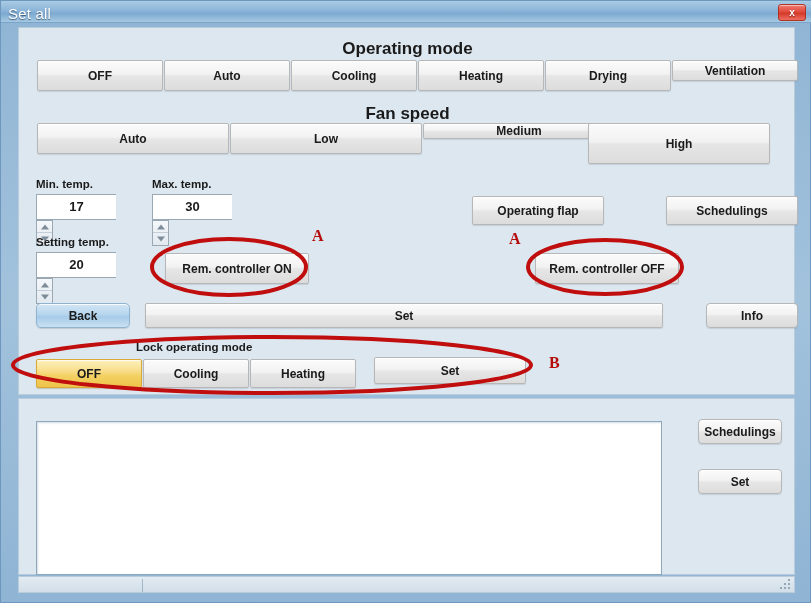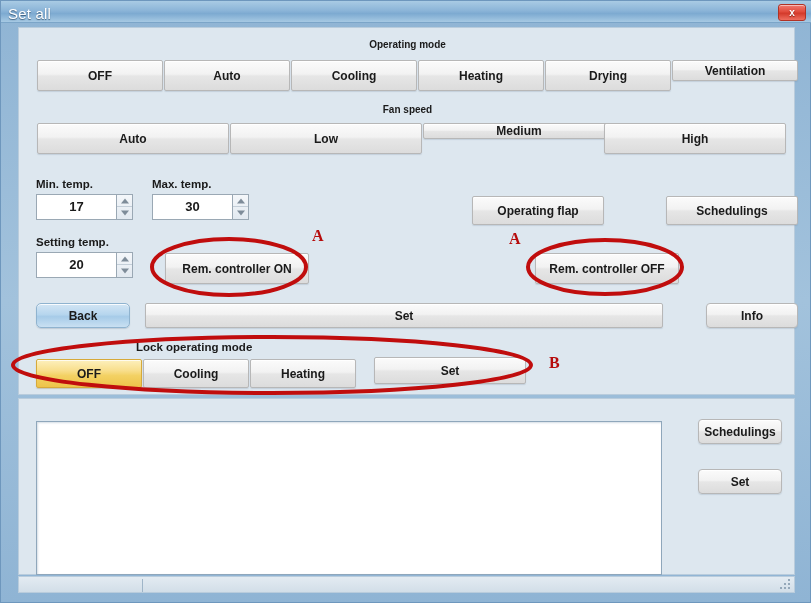--- a/index.html
+++ b/index.html
@@ -89,21 +89,21 @@
   }
   .resize-grip {
     position: absolute;
     right: 3px; bottom: 2px;
     width: 12px; height: 12px;
   }
 
   
   .section-label {
     position: absolute;
-    font-size: 10px;
+    font-size: 17px;
     font-weight: bold;
     color: #1a1a1a;
     text-align: center;
   }
 
   
   .btn {
     position: absolute;
     background: linear-gradient(180deg,#fbfbfb 0%, #f2f2f2 45%, #e6e6e6 52%, #dcdcdc 100%);
     border: 1px solid #b7b7b7;
@@ -144,20 +144,21 @@
     font-weight: bold;
     color: #1a1a1a;
     white-space: nowrap;
   }
 
   
   .spinner {
     position: absolute;
     height: 26px;
     display: flex;
+    flex-direction: column;
   }
   .spin-input {
     width: 80px; height: 26px;
     background: #ffffff;
     border: 1px solid #9aa8b4;
     border-right: none;
     font-family: "Liberation Sans", sans-serif;
     font-size: 13px;
     font-weight: bold;
     color: #1a1a1a;
@@ -236,21 +237,21 @@
     <div class="btn" style="left:272px; top:32px; width:126px; height:31px;">Cooling</div>
     <div class="btn" style="left:399px; top:32px; width:126px; height:31px;">Heating</div>
     <div class="btn" style="left:526px; top:32px; width:126px; height:31px;">Drying</div>
     <div class="btn" style="left:653px; top:32px; width:126px; height:21px;">Ventilation</div>
 
     <div class="section-label" style="left:0; top:76px; width:777px;">Fan speed</div>
 
     <div class="btn" style="left:18px;  top:95px; width:192px; height:31px;">Auto</div>
     <div class="btn" style="left:211px; top:95px; width:192px; height:31px;">Low</div>
     <div class="btn" style="left:404px; top:95px; width:192px; height:16px;">Medium</div>
-    <div class="btn" style="left:585px; top:95px; width:182px; height:31px;">High</div>
+    <div class="btn" style="left:569px; top:95px; width:182px; height:41px;">High</div>
 
     <div class="field-label" style="left:17px;  top:150px;">Min. temp.</div>
     <div class="field-label" style="left:133px; top:150px;">Max. temp.</div>
 
     <div class="spinner" style="left:17px; top:166px;">
       <div class="spin-input">17</div>
       <div class="spin-btns">
         <div class="spin-up"></div>
         <div class="spin-down"></div>
       </div>

